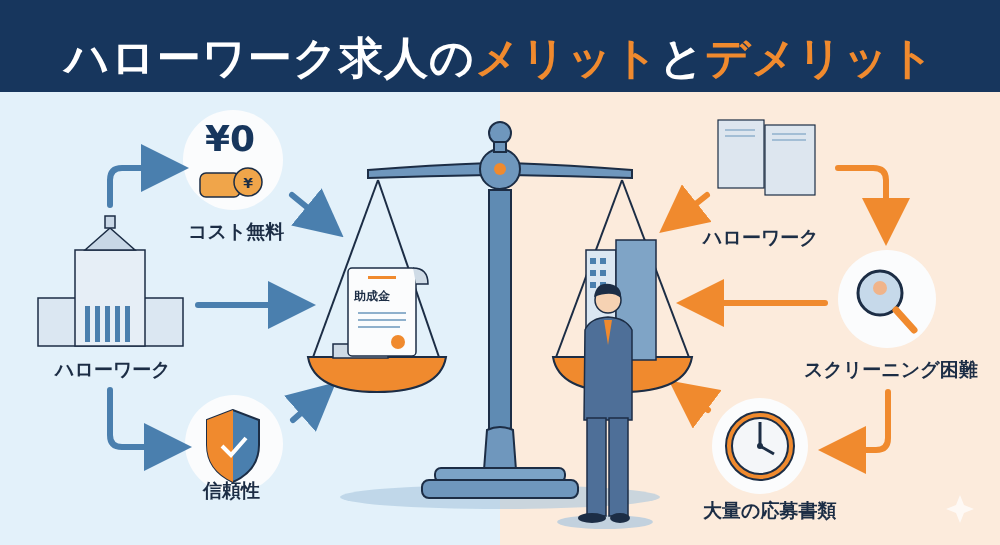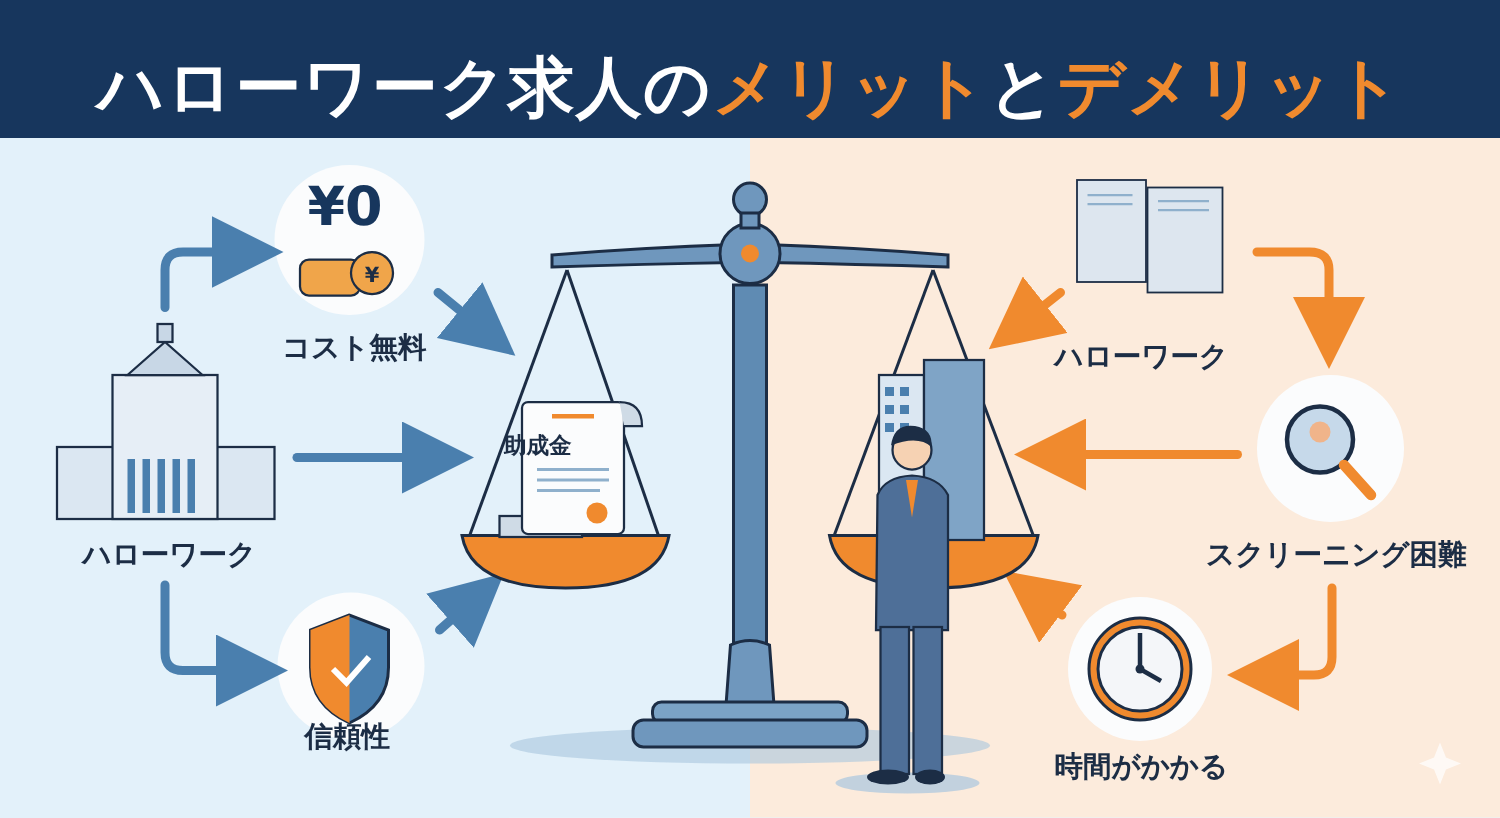--- a/index.html
+++ b/index.html
@@ -167,16 +167,16 @@
     <circle cx="760" cy="446" r="3" fill="#1c2d45"></circle>
   </g>
 
   <path d="M960 495 L964 505 L974 509 L964 513 L960 523 L956 513 L946 509 L956 505 Z" fill="#fff" opacity="0.7"></path>
 </svg>
 
 <div class="label" style="left:205px;top:118px;font-size:36px;color:#17365d">¥0</div>
 <div class="label" style="left:188px;top:219px">コスト無料</div>
 <div class="label" style="left:55px;top:357px">ハローワーク</div>
 <div class="label" style="left:203px;top:478px">信頼性</div>
-<div class="label" style="left:336px;top:288px;font-size:15px">助成金</div>
+<div class="label" style="left:354px;top:288px;font-size:12px">助成金</div>
 <div class="label" style="left:703px;top:225px">ハローワーク</div>
 <div class="label" style="left:804px;top:357px">スクリーニング困難</div>
-<div class="label" style="left:703px;top:498px">時間がかかる</div>
+<div class="label" style="left:703px;top:498px">大量の応募書類</div>
 
 </body></html>

